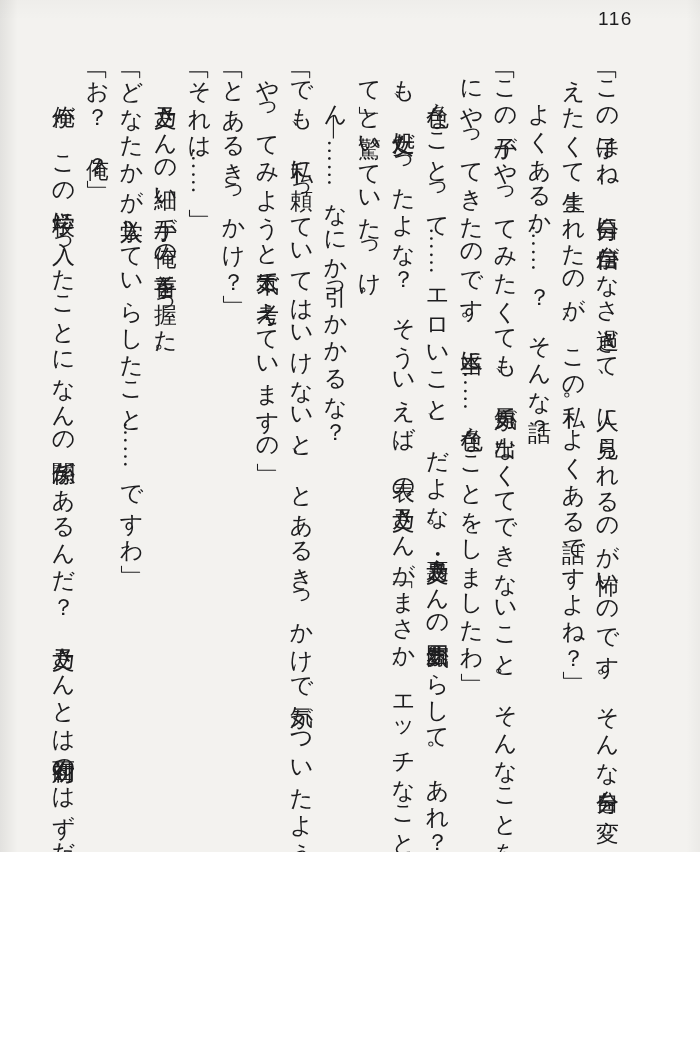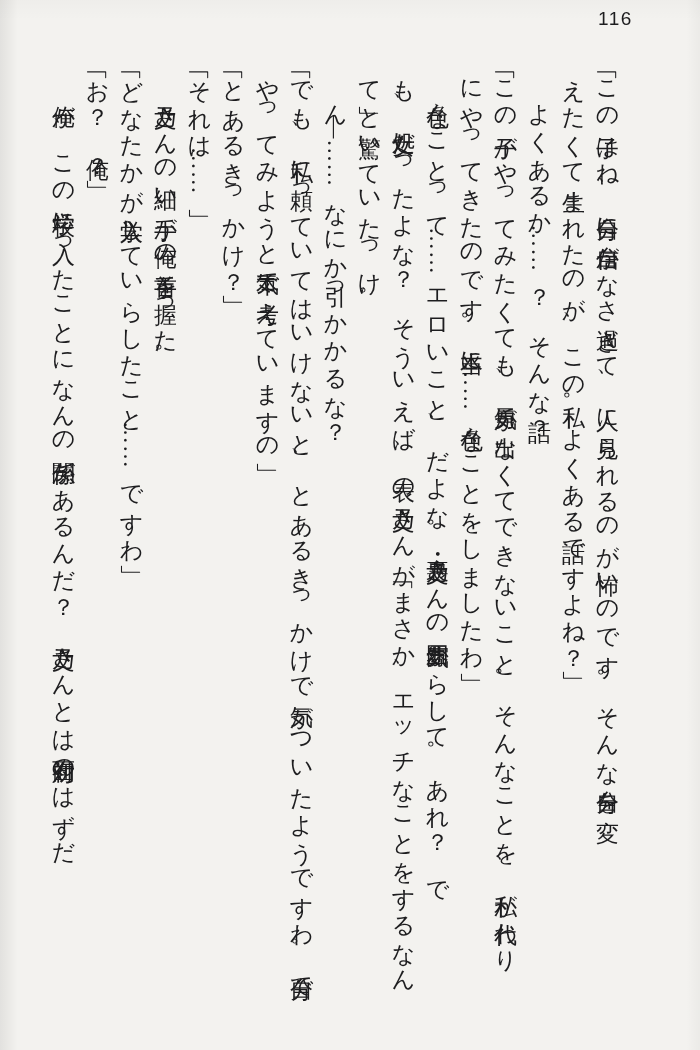--- a/index.html
+++ b/index.html
@@ -2,21 +2,21 @@
 <html><head>
   <meta charset="utf-8">
   <style>
     html, body {
       margin: 0;
       padding: 0;
     }
     .page {
       position: relative;
       width: 700px;
-      height: 1050px;
+      height: 852px;
       overflow: hidden;
       
       background-image:
         linear-gradient(to right, rgba(0,0,0,0.07), rgba(0,0,0,0.0) 18px),
         linear-gradient(to left, rgba(0,0,0,0.03), rgba(0,0,0,0.0) 14px),
         linear-gradient(to bottom, rgba(0,0,0,0.02), rgba(0,0,0,0.0) 20px);
       font-family: "Liberation Serif", "DejaVu Serif", serif;
     }
     .page-number {
       position: absolute;

